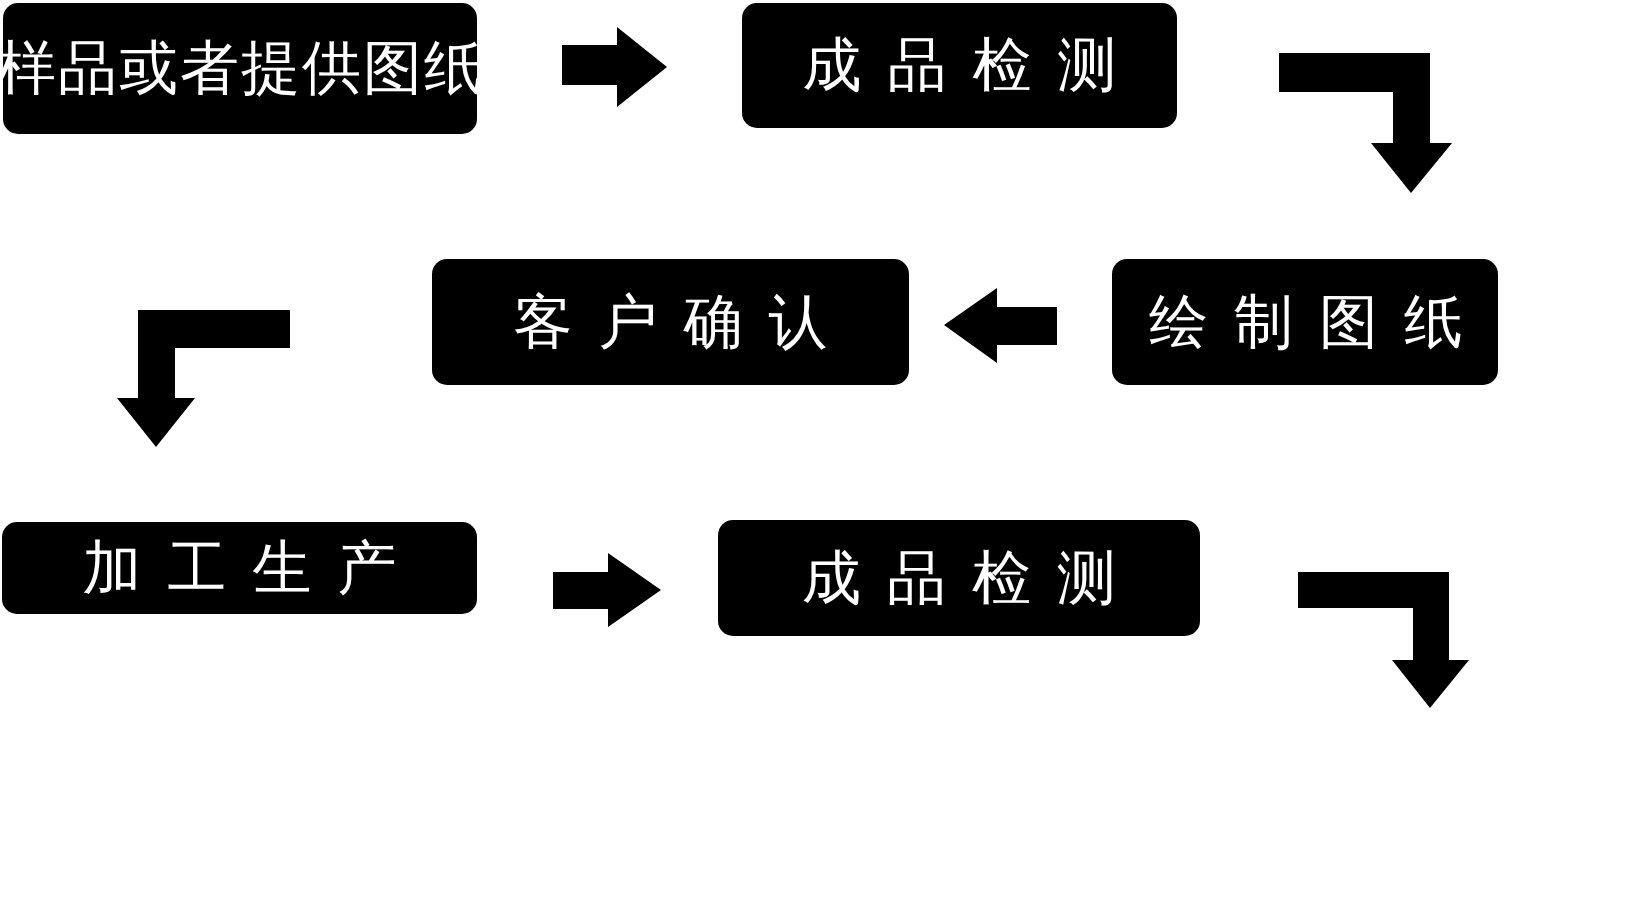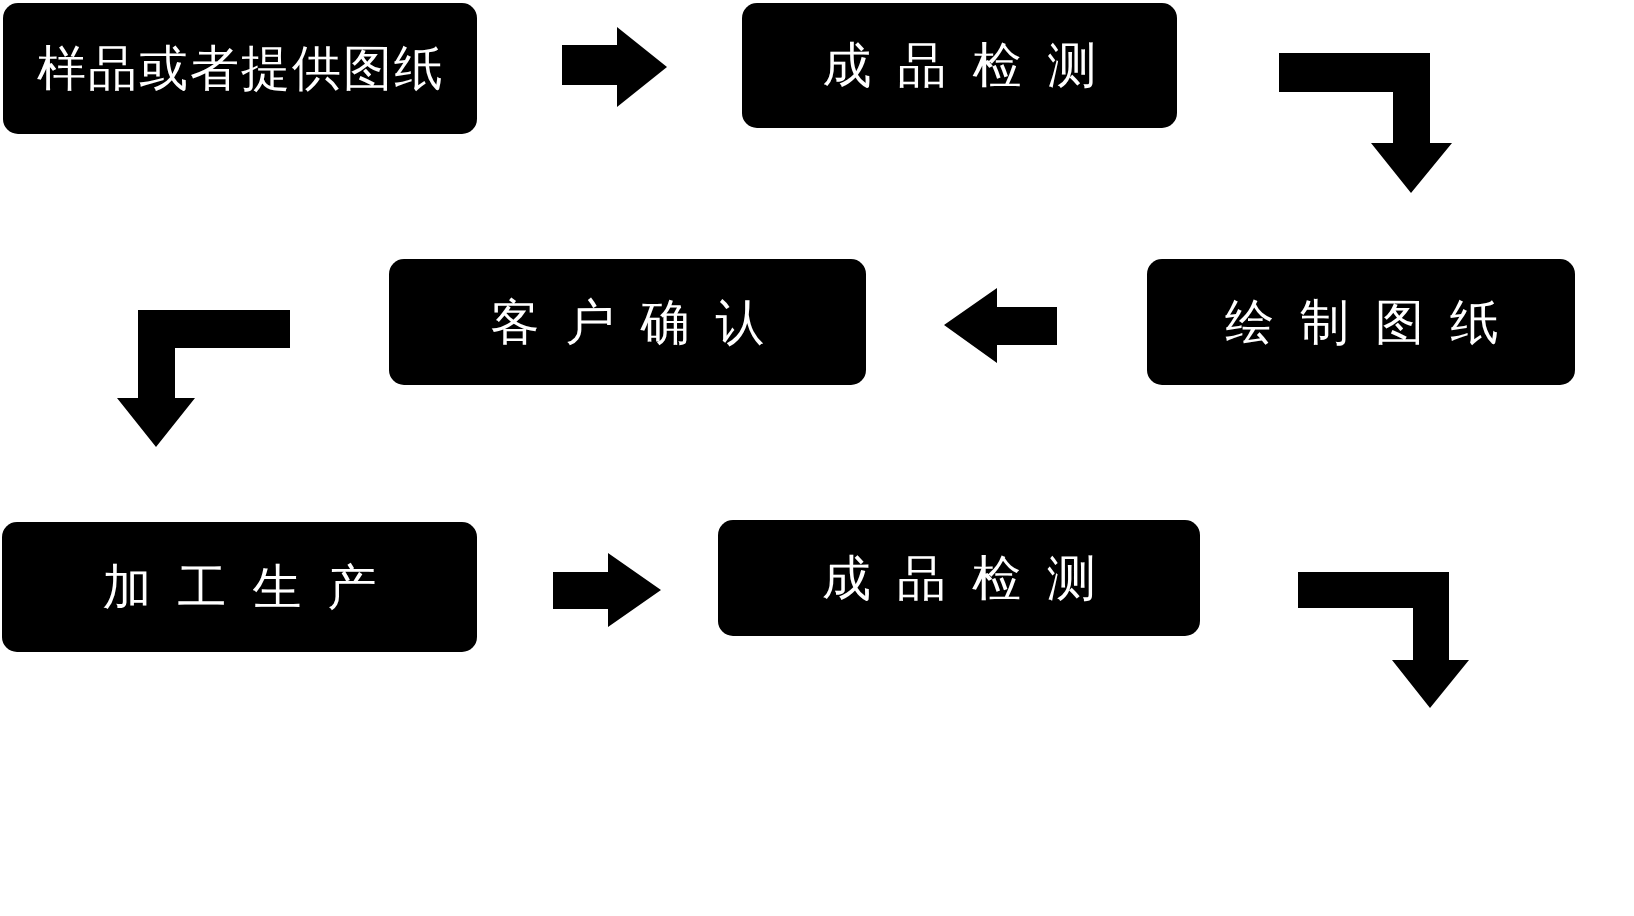--- a/index.html
+++ b/index.html
@@ -16,39 +16,39 @@
     font-family: "Liberation Sans", sans-serif;
   }
   .node {
     position: absolute;
     background: #000000;
     color: #ffffff;
     border-radius: 15px;
     display: flex;
     align-items: center;
     justify-content: center;
-    font-size: 49px;
+    font-size: 59px;
     line-height: 1;
     white-space: nowrap;
     box-sizing: border-box;
   }
   
   .node.spaced {
     letter-spacing: 26px;
     padding-left: 26px; 
   }
   .node.tight {
     letter-spacing: 2px;
     padding-left: 2px;
   }
   #node-1 { left: 3px;    top: 3px;   width: 474px; height: 131px; }
   #node-2 { left: 742px;  top: 3px;   width: 435px; height: 125px; }
-  #node-3 { left: 1147px; top: 259px; width: 428px; height: 126px; padding-left: 28px; }
-  #node-4 { left: 389px;  top: 259px; width: 477px; height: 126px; }
-  #node-5 { left: 2px;    top: 522px; width: 475px; height: 130px; }
+  #node-3 { left: 1112px; top: 259px; width: 386px; height: 126px; padding-left: 28px; }
+  #node-4 { left: 432px;  top: 259px; width: 477px; height: 126px; }
+  #node-5 { left: 2px;    top: 522px; width: 475px; height: 92px; }
   #node-6 { left: 718px;  top: 520px; width: 482px; height: 116px; }
   #node-7 { left: 1145px; top: 780px; width: 437px; height: 133px; }
   .arrows-layer {
     position: absolute;
     left: 0;
     top: 0;
     width: 1634px;
     height: 916px;
     pointer-events: none;
   }

